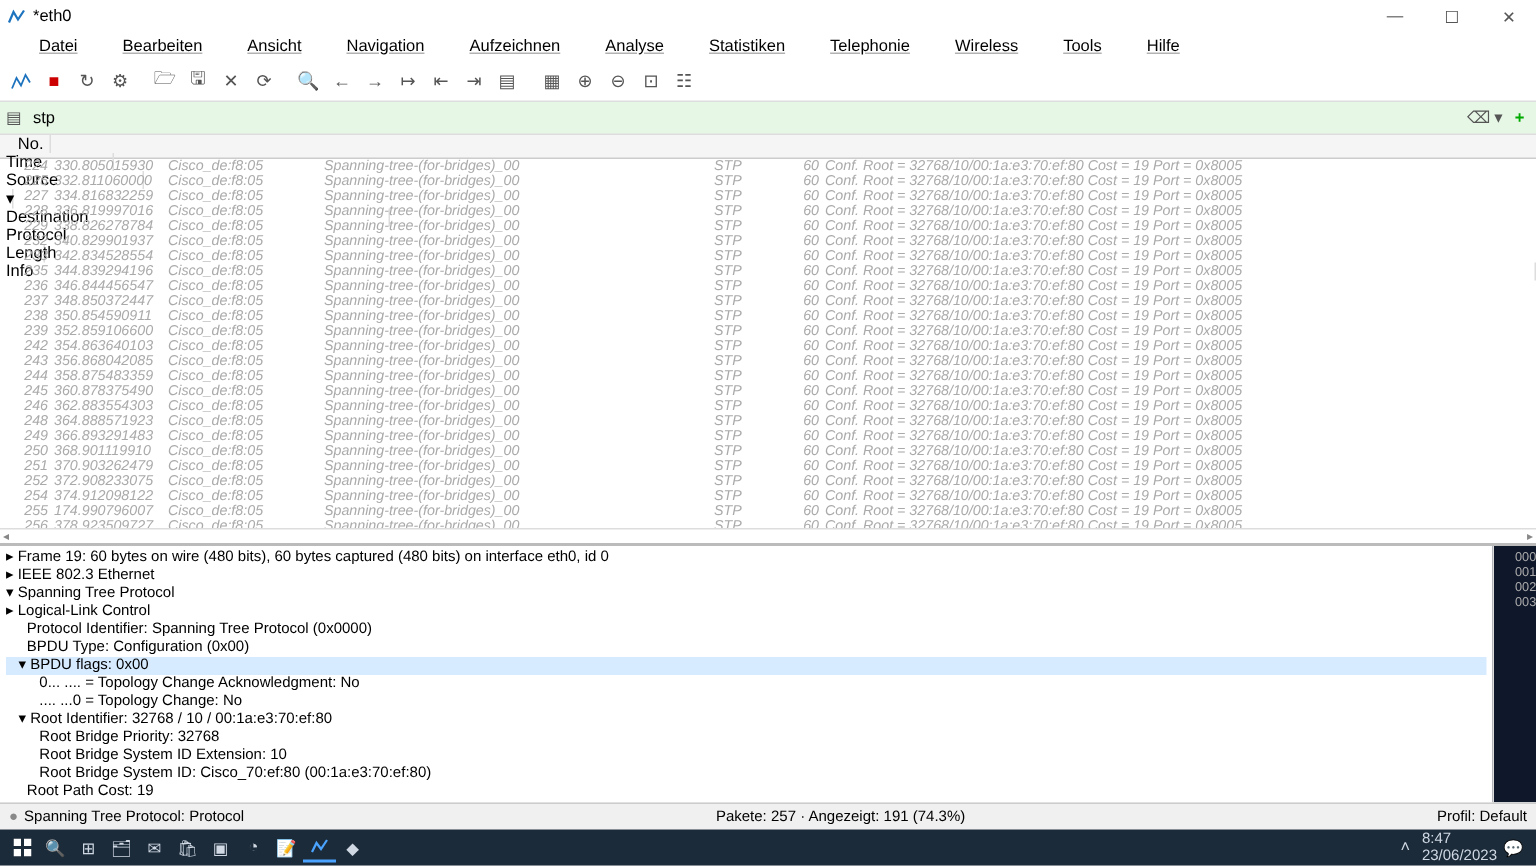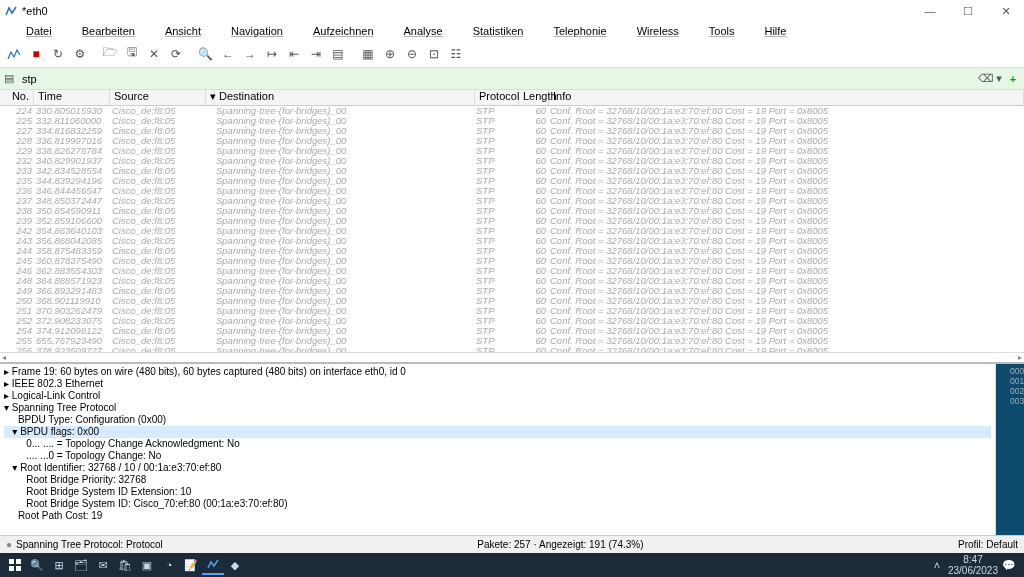--- a/index.html
+++ b/index.html
@@ -14,45 +14,45 @@
 .menubar span { padding: 0 6px; text-decoration: underline; text-decoration-color: rgba(0,0,0,0.3); cursor: default; margin-left: 16px; }
 .toolbar { height: 28px; display: flex; align-items: center; padding: 0 4px; gap: 2px; border-bottom: 1px solid #ddd; }
 .tbtn { width: 20px; height: 20px; display: inline-flex; align-items: center; justify-content: center; font-size: 12px; color: #555; }
 .tbtn.red { color: #c00; }
 .tbtn.blue { color: #2a6fd4; }
 .filterbar { height: 22px; display: flex; align-items: center; padding: 0 4px; border-bottom: 1px solid #ddd; background: #e6f7e6; }
 .filterbar .bk { width: 14px; font-size: 11px; color: #555; }
 .filterbar input { flex: 1; border: none; background: transparent; font-size: 11px; outline: none; padding: 0 4px; }
 .filterbar .ctl { width: 14px; font-size: 11px; color: #555; text-align: center; }
 .filterbar .plus { color: #0a0; font-weight: bold; }
-.pl-header { height: 16px; display: flex; font-size: 11px; background: #f5f5f5; border-bottom: 1px solid #ccc; }
+.pl-header { height: 16px; display: flex; font-size: 11px; background: #f5f5f5; border-bottom: 1px solid #ccc; flex-direction: column; }
 .pl-header div { padding: 0 4px; border-right: 1px solid #ddd; }
 .pl-body { flex: 0 0 246px; overflow: hidden; font-family: Consolas, monospace; font-size: 9.5px; color: #aaa; }
 .pl-row { display: flex; height: 10px; line-height: 10px; white-space: nowrap; font-style: italic; }
 .pl-row span { padding: 0 2px; overflow: hidden; }
 .col-no { width: 34px; text-align: right; }
 .col-time { width: 76px; }
 .col-src { width: 96px; }
 .col-dst { width: 260px; }
 .col-prot { width: 44px; }
 .col-len { width: 30px; text-align: right; }
 .col-info { flex: 1; }
 .scroll-ind { height: 10px; border-top: 1px solid #ddd; display: flex; justify-content: space-between; font-size: 8px; color: #888; padding: 0 2px; }
 .details { flex: 1; display: flex; border-top: 2px solid #bbb; overflow: hidden; }
 .tree { flex: 1; overflow: auto; font-family: Consolas, monospace; font-size: 10px; padding: 2px 4px; line-height: 12px; }
 .tree .row { white-space: pre; }
 .tree .hl { background: #d6ebff; }
-.sidehex { width: 16px; background: #0c4a6e; border-left: 1px solid #ddd; font-family: Consolas, monospace; font-size: 8.5px; color: #aaa; padding: 2px 14px; }
+.sidehex { width: 16px; background: #0f172a; border-left: 1px solid #ddd; font-family: Consolas, monospace; font-size: 8.5px; color: #aaa; padding: 2px 14px; }
 .statusbar { height: 18px; display: flex; align-items: center; font-size: 10px; padding: 0 6px; border-top: 1px solid #ccc; background: #f0f0f0; }
 .statusbar .sp { flex: 1; }
 .taskbar { position: absolute; left: 0; bottom: 0; width: 1024px; height: 24px; background: #1c2b3a; display: flex; align-items: center; padding: 0 4px; color: #cfd8e3; font-size: 10px; }
 .taskbar .tb { width: 22px; height: 20px; display: inline-flex; align-items: center; justify-content: center; font-size: 11px; }
 .taskbar .active { border-bottom: 2px solid #4aa3ff; }
 .taskbar .sp { flex: 1; }
-.clock { text-align: center; line-height: 11px; }
+.clock { text-align: left; line-height: 11px; }
 svg { display: block; }
 </style>
 </head>
 <body>
 
 <div class="window">
 
   <div class="titlebar">
     <span class="icon">
       <svg width="14" height="14" viewBox="0 0 14 14">
@@ -357,21 +357,21 @@
         <span class="col-time">374.912098122</span>
         <span class="col-src">Cisco_de:f8:05</span>
         <span style="width:8px"></span>
         <span class="col-dst">Spanning-tree-(for-bridges)_00</span>
         <span class="col-prot">STP</span>
         <span class="col-len">60</span>
         <span class="col-info">Conf. Root = 32768/10/00:1a:e3:70:ef:80  Cost = 19  Port = 0x8005</span>
       </div>
       <div class="pl-row">
         <span class="col-no">255</span>
-        <span class="col-time">655.767923490</span>
+        <span class="col-time">174.990796007</span>
         <span class="col-src">Cisco_de:f8:05</span>
         <span style="width:8px"></span>
         <span class="col-dst">Spanning-tree-(for-bridges)_00</span>
         <span class="col-prot">STP</span>
         <span class="col-len">60</span>
         <span class="col-info">Conf. Root = 32768/10/00:1a:e3:70:ef:80  Cost = 19  Port = 0x8005</span>
       </div>
       <div class="pl-row">
         <span class="col-no">256</span>
         <span class="col-time">378.923509727</span>
@@ -386,22 +386,23 @@
 
   <div class="scroll-ind">
       <span>◂</span>
       <span>▸</span>
     </div>
 
   <div class="details">
     <div class="tree" id="tree">
         <div class="row">▸ Frame 19: 60 bytes on wire (480 bits), 60 bytes captured (480 bits) on interface eth0, id 0</div>
         <div class="row">▸ IEEE 802.3 Ethernet</div>
+        <div class="row">▾ Spanning Tree Protocol</div>
         <div class="row">▸ Logical-Link Control</div>
-        <div class="row">▾ Spanning Tree Protocol</div>
+        <div class="row">     Protocol Identifier: Spanning Tree Protocol (0x0000)</div>
         <div class="row">     BPDU Type: Configuration (0x00)</div>
         <div class="row hl">   ▾ BPDU flags: 0x00</div>
         <div class="row">        0... .... = Topology Change Acknowledgment: No</div>
         <div class="row">        .... ...0 = Topology Change: No</div>
         <div class="row">   ▾ Root Identifier: 32768 / 10 / 00:1a:e3:70:ef:80</div>
         <div class="row">        Root Bridge Priority: 32768</div>
         <div class="row">        Root Bridge System ID Extension: 10</div>
         <div class="row">        Root Bridge System ID: Cisco_70:ef:80 (00:1a:e3:70:ef:80)</div>
         <div class="row">     Root Path Cost: 19</div>
       </div>

